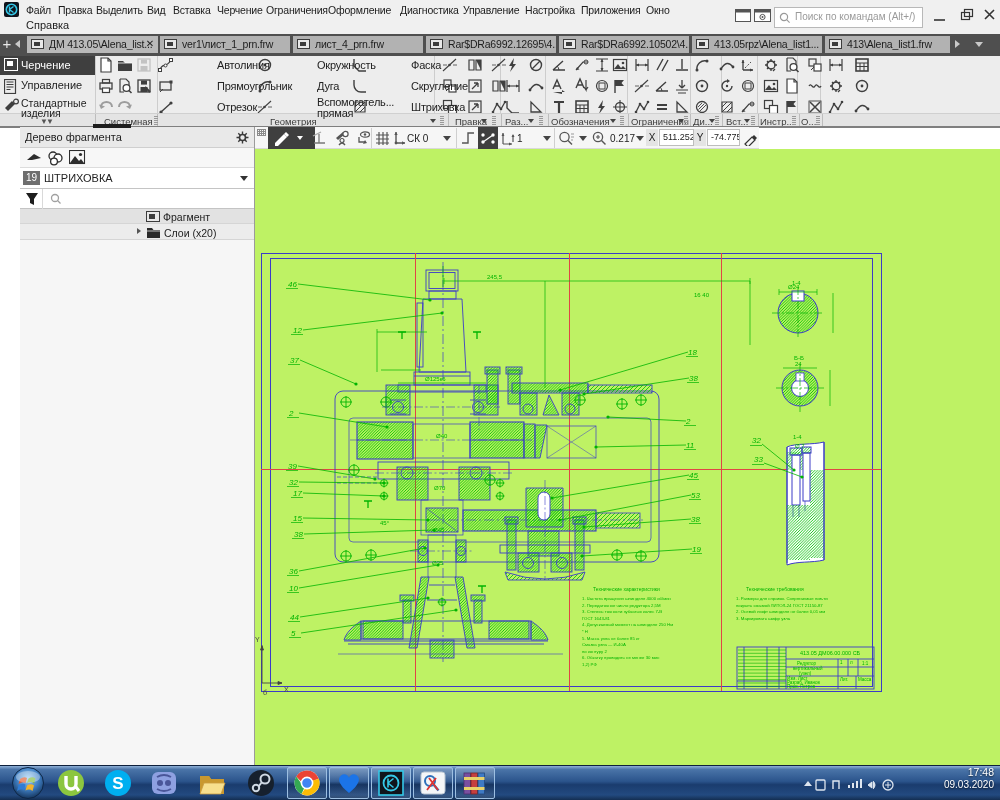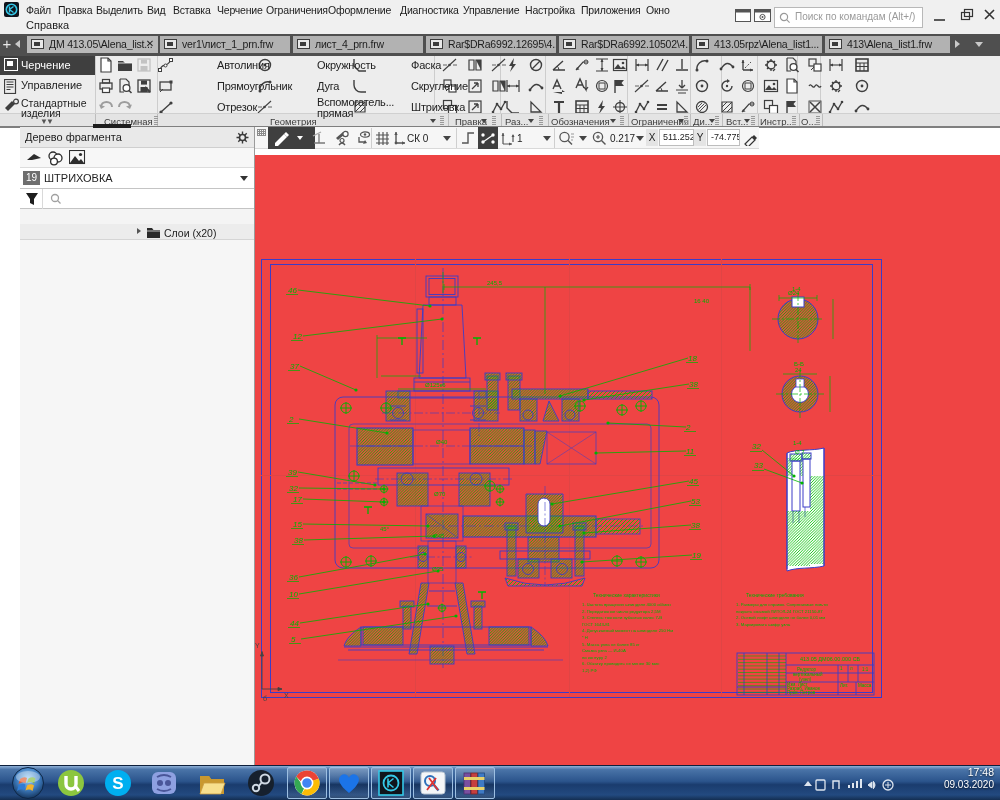--- a/index.html
+++ b/index.html
@@ -42,21 +42,21 @@
 #pfilter{top:62px;height:20px;background:#fff;border-bottom:1px solid #c4c4c4;}
 #ptree1{top:82px;height:15px;background:#e2e2e2;border-bottom:1px solid #d5d5d5;font-size:10.5px;color:#222;}
 #ptree2{top:97px;height:16px;background:#ececec;border-bottom:1px solid #d5d5d5;font-size:10.5px;color:#222;}
 #pbody{top:113px;height:525px;background:#f6f6f6;}
 
 #parambar{left:255px;top:127px;width:504px;height:22px;background:#f6f6f6;border-bottom:1px solid #d9d9d9;}
 .pbdark{position:absolute;top:0px;height:22px;background:#3f3f3f;}
 .pbtxt{position:absolute;font-size:10px;color:#222;top:6px;}
 .pbbox{position:absolute;top:2px;height:17px;background:#fff;border:1px solid #bdbdbd;font-size:9px;color:#222;padding:2px 0 0 3px;white-space:nowrap;overflow:hidden;}
 
-#canvas{left:255px;top:155px;width:745px;height:616px;background:#ef4444;}
+#canvas{left:255px;top:149px;width:745px;height:616px;background:#bef264;}
 
 #taskbar{left:0;top:765px;width:1000px;height:35px;
  background:linear-gradient(#8fb0d6 0%,#4a74a8 10%,#2b548c 45%,#1a3c6e 55%,#234a80 85%,#142e52 100%);
  border-top:1px solid #0d1f3c;}
 .tbico{position:absolute;top:3px;width:28px;height:28px;}
 .tbbox{position:absolute;top:1px;width:40px;height:32px;border:1px solid #9dbfe2;border-radius:2px;
  background:linear-gradient(rgba(255,255,255,0.25),rgba(255,255,255,0.05) 45%,rgba(0,0,0,0.12) 55%,rgba(255,255,255,0.1));}
 
 #wm{position:absolute;left:700px;top:738px;width:300px;font-family:"Liberation Serif",serif;
  font-style:italic;font-weight:bold;font-size:47px;white-space:nowrap;z-index:30;
@@ -568,20 +568,27 @@
       <div class="prow" id="pfilter">
         <svg class="abs" style="left:5px;top:3px" width="15" height="14">
           <path d="M1 1h12L9 7v6L5 11V7z" fill="#1d1d1d"></path>
         </svg>
         <div class="abs" style="left:22px;top:0;width:1px;height:20px;background:#d9d9d9"></div>
         <svg class="abs" style="left:30px;top:4px" width="12" height="12">
           <circle cx="5" cy="5" r="3.5" fill="none" stroke="#a0a0a0" stroke-width="1.3"></circle>
           <path d="M7.5 7.5l3 3" stroke="#a0a0a0" stroke-width="1.3"></path>
         </svg>
       </div>
+      <div class="prow" id="ptree1">
+        <svg class="abs" style="left:126px;top:2px" width="14" height="11">
+          <rect x="0.5" y="0.5" width="13" height="10" fill="#e8e8e8" stroke="#3c3c3c"></rect>
+          <rect x="3" y="3" width="6" height="5" fill="#3c3c3c"></rect>
+        </svg>
+        <span style="position:absolute;left:143px;top:2px">Фрагмент</span>
+      </div>
       <div class="prow" id="ptree2">
         <span style="position:absolute;left:117px;top:4px;width:0;height:0;border-top:3.5px solid transparent;border-bottom:3.5px solid transparent;border-left:4.5px solid #555"></span>
         <svg class="abs" style="left:126px;top:2px" width="15" height="12">
           <path d="M1 2h5l1.5 2H14v8H1z" fill="#2a2a2a"></path>
           <path d="M1 5h13" stroke="#fff" stroke-width="0.7"></path>
         </svg>
         <span style="position:absolute;left:144px;top:3px">Слои (х20)</span>
       </div>
       <div class="prow" id="pbody"></div>
     </div>

